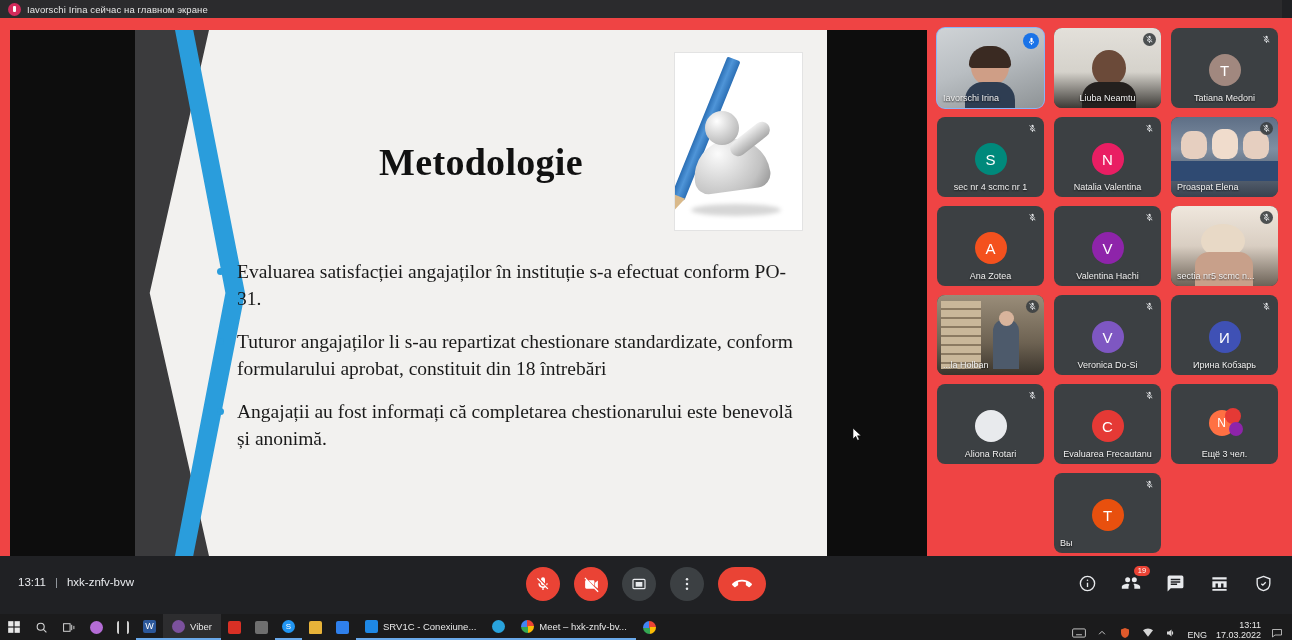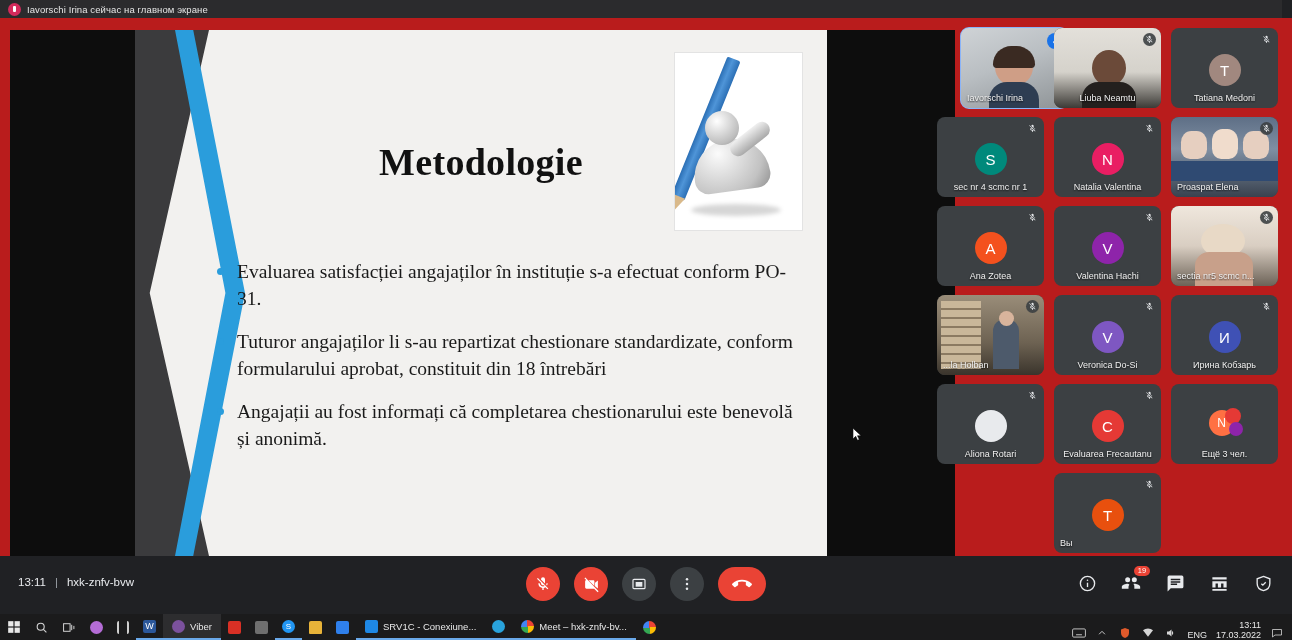--- a/index.html
+++ b/index.html
@@ -12,21 +12,21 @@
     height: 640px;
     overflow: hidden;
     font-family: "Liberation Sans", sans-serif;
     position: relative;
   }
   #app {
     position: absolute;
     left: 0; top: 0;
     width: 1292px;
     height: 640px;
-    background: #b91c1c;
+    background: #ef4444;
   }
 
   
   .topbar {
     position: absolute;
     left: 0; top: 0;
     width: 1292px;
     height: 18px;
     background: #2b2b2d;
     display: flex;
@@ -63,21 +63,20 @@
 
   
   .stage {
     position: absolute;
     left: 10px;
     top: 30px;
     width: 917px;
     height: 526px;
     background: #0d0d0d;
     overflow: hidden;
-    padding-left: 28px;
   }
   .slide {
     position: absolute;
     left: 125px;
     top: 0px;
     width: 692px;
     height: 526px;
     background: #f2f1ef;
     overflow: hidden;
   }
@@ -448,21 +447,21 @@
 
     </div>
 
     <svg class="cursor" viewBox="0 0 10 14">
       <path d="M0 0 L0 12 L3 9 L5 13.5 L7 12.6 L5 8.4 L9 8.4 Z" fill="#ffffff" stroke="#000" stroke-width=".6"></path>
     </svg>
   </div>
 
   <div class="people">
 
-    <div class="tile active" style="left:0px; top:0px;margin-left:24px;">
+    <div class="tile active" style="left:0px; top:0px;">
       <div class="video-bg" style="background:linear-gradient(160deg,#cfd3d6 0%,#b9bec2 45%,#8e9396 100%);">
         <div style="position:absolute;left:34px;top:20px;width:38px;height:38px;border-radius:50%;background:#cf9e86;"></div>
         <div style="position:absolute;left:28px;top:54px;width:50px;height:30px;border-radius:18px 18px 0 0;background:#2e3d52;"></div>
         <div style="position:absolute;left:32px;top:18px;width:42px;height:22px;border-radius:20px 20px 4px 4px;background:#3a2a22;"></div>
       </div>
       <div class="mic blue">
         <svg width="9" height="9" viewBox="0 0 24 24" fill="#fff">
             <path d="M12 14a3 3 0 0 0 3-3V5a3 3 0 0 0-6 0v6a3 3 0 0 0 3 3zm5-3a5 5 0 0 1-10 0H5a7 7 0 0 0 6 6.9V21h2v-3.1A7 7 0 0 0 19 11h-2z"></path>
           </svg>
       </div>

